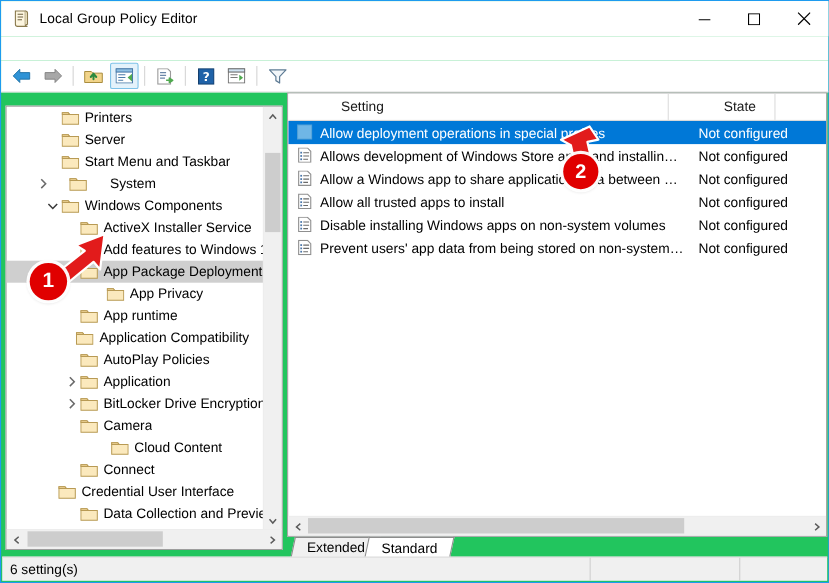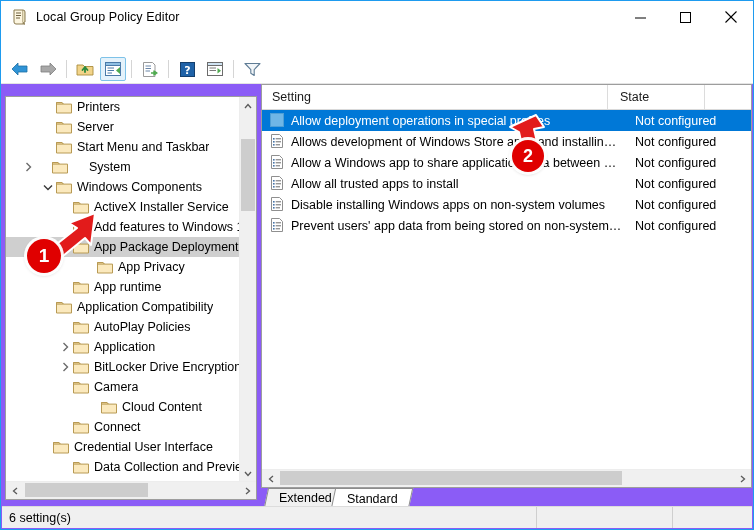--- a/index.html
+++ b/index.html
@@ -8,21 +8,21 @@
     background:#ffffff;
     font-family:"Liberation Sans", sans-serif;
     font-size:12px;
     color:#000000;
     overflow:hidden;
   }
   #window{
     position:absolute;left:0;top:0;width:754px;height:530px;
     box-sizing:border-box;
     border:1px solid #1e9bef;
-    background:#8b5cf6;
+    background:#22c55e;
   }
 
   
   .titlebar{
     position:absolute;left:0;top:0;right:0;height:32px;
     background:#ffffff;
     display:flex;align-items:center;
   }
   .title-icon{
     width:18px;height:18px;margin-left:9px;margin-right:8px;
@@ -138,21 +138,21 @@
     position:absolute;left:0;top:0;right:0;height:24px;
     background:#ffffff;border-bottom:1px solid #d9d9d9;
     display:flex;align-items:center;
   }
   .lv-col{
     height:24px;display:flex;align-items:center;
     box-sizing:border-box;
     font-size:12.5px;color:#1a1a1a;
     border-right:1px solid #dcdcdc;
   }
-  .lv-col .cl{padding-left:10px;}
+  .lv-col .cl{padding-left:10px;margin-left:38px;}
   .lv-col.c2 .cl{padding-left:12px;}
   .lv-rows{
     position:absolute;left:0;top:25px;right:0;bottom:17px;
     overflow:hidden;
   }
   .lrow{
     height:21px;display:flex;align-items:center;white-space:nowrap;
     font-size:12.5px;
   }
   .lrow.sel{background:#0078d7;color:#ffffff;}
@@ -328,21 +328,21 @@
             <div class="tlabel">Server</div>
           </div>
           <div class="tnode" style="padding-left: 34px;">
             <div class="chev"></div>
             <div class="folder"><svg width="16" height="14" viewBox="0 0 16 14">
                 <path d="M0.5 2.5 h5.5 l1.3 1.6 H15.5 V13 H0.5 Z" fill="#fbe9bd" stroke="#b89a54" stroke-width="1"></path>
                 <path d="M0.5 2.5 h5.5 l1.3 1.6 H0.5 Z" fill="#f4d89c" stroke="#b89a54" stroke-width="1"></path>
               </svg></div>
             <div class="tlabel">Start Menu and Taskbar</div>
           </div>
-          <div class="tnode" style="padding-left: 14px; gap: 16px;">
+          <div class="tnode" style="padding-left: 25px; gap: 16px;">
             <div class="chev">
               <svg width="7" height="10" viewBox="0 0 7 10">
                 <path d="M1.5 1 L5.5 5 L1.5 9" fill="none" stroke="#6b6b6b" stroke-width="1.4"></path>
               </svg>
             </div>
             <div class="folder"><svg width="16" height="14" viewBox="0 0 16 14">
                 <path d="M0.5 2.5 h5.5 l1.3 1.6 H15.5 V13 H0.5 Z" fill="#fbe9bd" stroke="#b89a54" stroke-width="1"></path>
                 <path d="M0.5 2.5 h5.5 l1.3 1.6 H0.5 Z" fill="#f4d89c" stroke="#b89a54" stroke-width="1"></path>
               </svg></div>
             <div class="tlabel">System</div>
@@ -392,21 +392,21 @@
             <div class="tlabel">App Privacy</div>
           </div>
           <div class="tnode" style="padding-left: 51px;">
             <div class="chev"></div>
             <div class="folder"><svg width="16" height="14" viewBox="0 0 16 14">
                 <path d="M0.5 2.5 h5.5 l1.3 1.6 H15.5 V13 H0.5 Z" fill="#fbe9bd" stroke="#b89a54" stroke-width="1"></path>
                 <path d="M0.5 2.5 h5.5 l1.3 1.6 H0.5 Z" fill="#f4d89c" stroke="#b89a54" stroke-width="1"></path>
               </svg></div>
             <div class="tlabel">App runtime</div>
           </div>
-          <div class="tnode" style="padding-left: 34px;">
+          <div class="tnode" style="padding-left: 34px; justify-content: center;">
             <div class="chev"></div>
             <div class="folder"><svg width="16" height="14" viewBox="0 0 16 14">
                 <path d="M0.5 2.5 h5.5 l1.3 1.6 H15.5 V13 H0.5 Z" fill="#fbe9bd" stroke="#b89a54" stroke-width="1"></path>
                 <path d="M0.5 2.5 h5.5 l1.3 1.6 H0.5 Z" fill="#f4d89c" stroke="#b89a54" stroke-width="1"></path>
               </svg></div>
             <div class="tlabel">Application Compatibility</div>
           </div>
           <div class="tnode" style="padding-left: 51px;">
             <div class="chev"></div>
             <div class="folder"><svg width="16" height="14" viewBox="0 0 16 14">

